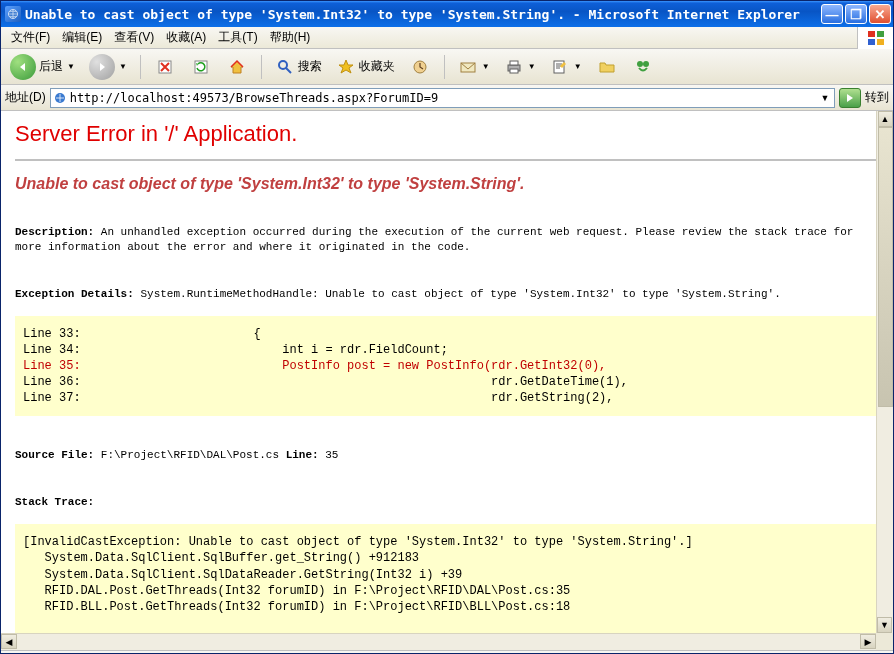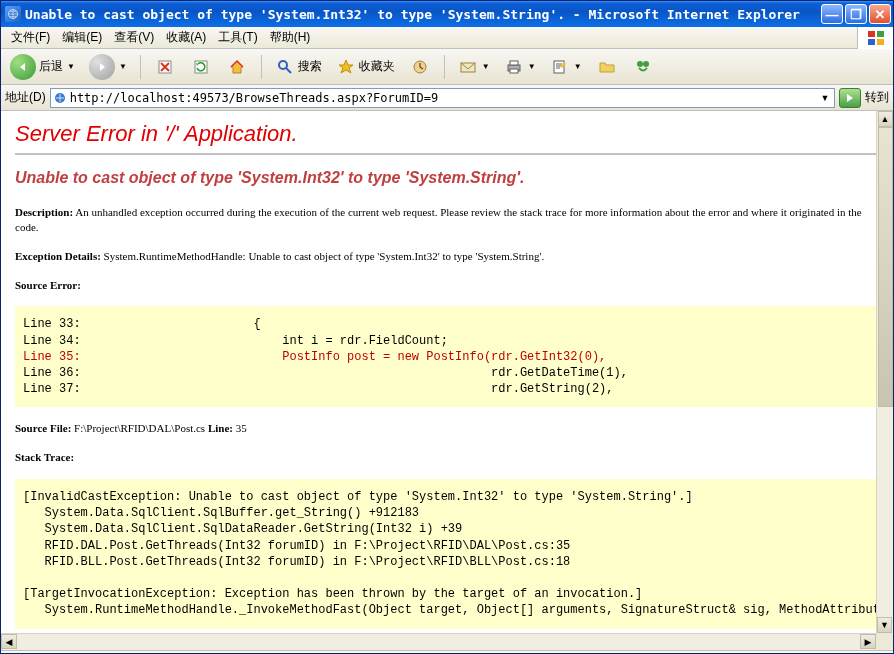--- a/index.html
+++ b/index.html
@@ -109,31 +109,31 @@
   background: #fff;
   overflow: auto;
   position: relative;
 }
 .content-inner {
   padding: 10px 14px;
   font-family: "Arial", sans-serif;
 }
 .error-h1 {
   font-family: Verdana, Arial; font-size: 22px; font-weight: normal;
-  color: #e00000; margin-bottom: 6px; font-style: italic;
+  color: #e00000; margin-bottom: 12px;
 }
 .error-hr {
   height: 2px; background: #c0c0c0; border: none; margin-bottom: 14px; width: 100%;
 }
 .error-h2 {
   font-family: Verdana, Arial; font-size: 16px; font-style: italic;
   color: #c04040; margin-bottom: 18px;
 }
 .error-p {
-  font-family: Liberation Serif, serif; font-size: 11px; color: #000; margin-bottom: 14px; line-height: 1.35;
+  font-family: Liberation Mono, monospace; font-size: 11px; color: #000; margin-bottom: 14px; line-height: 1.35; margin-top: 32px;
 }
 .error-p b { font-weight: bold; }
 .code-block {
   background: #ffffcc;
   font-family: Liberation Mono, monospace;
   font-size: 12px;
   padding: 10px 8px;
   margin-bottom: 14px;
   width: 100%;
   white-space: pre;
@@ -341,23 +341,20 @@
 <div class="content-area">
   <div class="content-inner">
     <h1 class="error-h1">Server Error in '/' Application.</h1>
     <hr class="error-hr">
     <h2 class="error-h2">Unable to cast object of type 'System.Int32' to type 'System.String'.</h2>
     <p class="error-p">
       <b>Description:</b><span> An unhandled exception occurred during the execution of the current web request. Please review the stack trace for more information about the error and where it originated in the code.</span>
     </p>
     <p class="error-p">
       <b>Exception Details:</b><span> System.RuntimeMethodHandle: Unable to cast object of type 'System.Int32' to type 'System.String'.</span>
-    </p>
-    <p class="error-p">
-      <b>Source Error:</b>
     </p>
     <div class="code-block"><span>Line 33:                        {</span>
 <span>Line 34:                            int i = rdr.FieldCount;</span>
 <span class="red-line">Line 35:                            PostInfo post = new PostInfo(rdr.GetInt32(0),</span>
 <span>Line 36:                                                         rdr.GetDateTime(1),</span>
 <span>Line 37:                                                         rdr.GetString(2),</span></div>
     <p class="error-p">
       <b>Source File:</b><span> F:\Project\RFID\DAL\Post.cs</span><b>    Line:</b><span> 35</span>
     </p>
     <p class="error-p">

